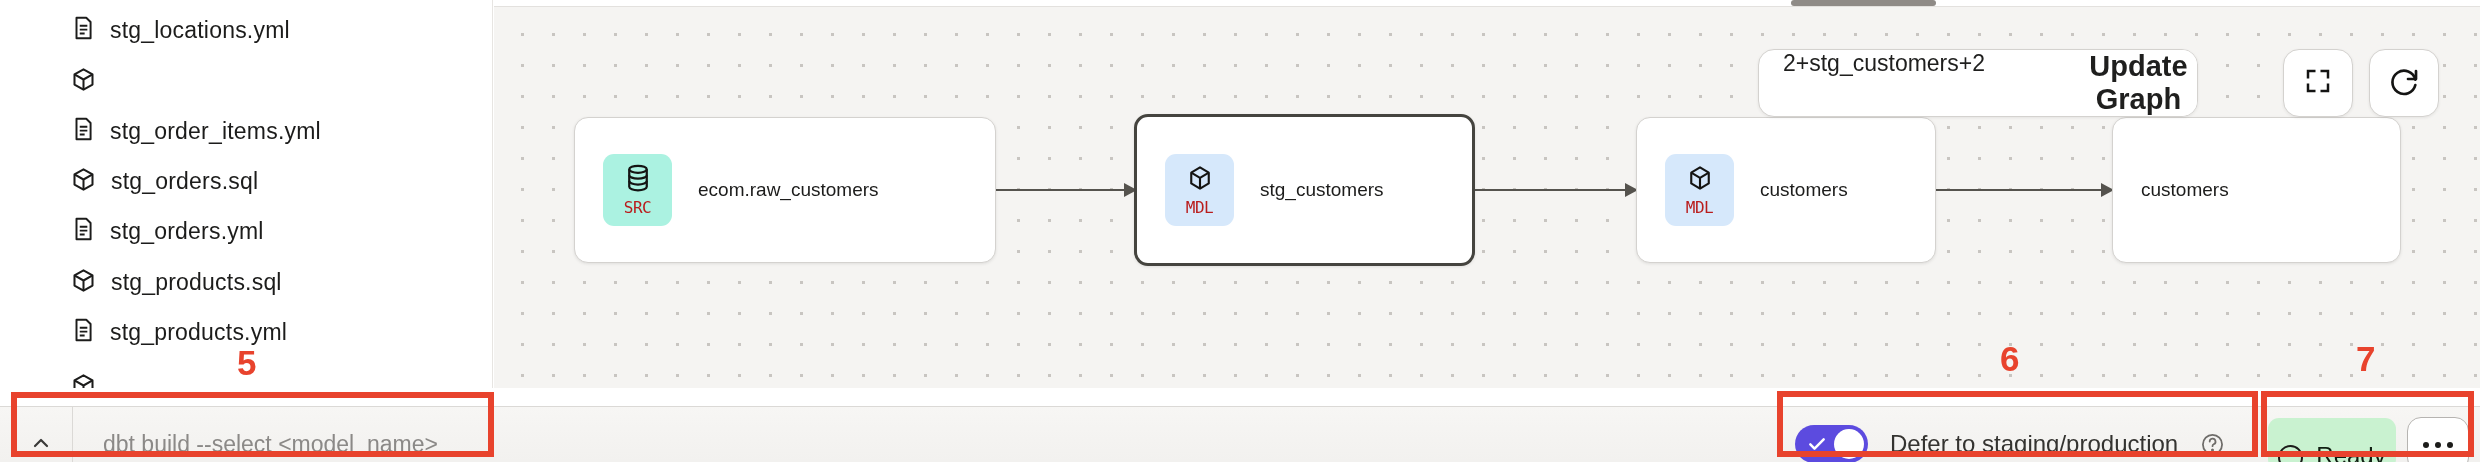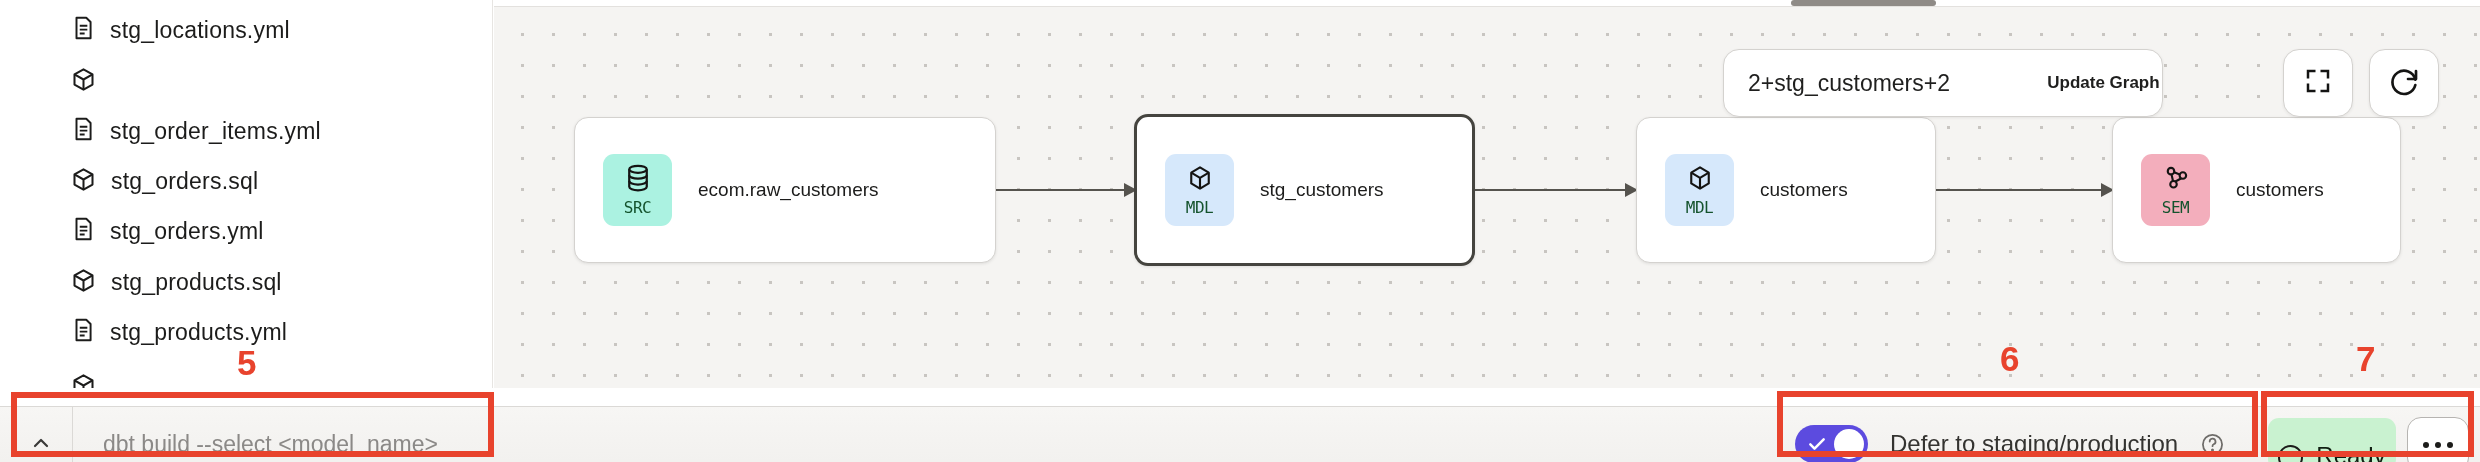--- a/index.html
+++ b/index.html
@@ -42,48 +42,48 @@
     border:1.5px solid #d4d2cf; border-radius:14px;
     box-shadow:0 1px 3px rgba(40,40,35,0.10);
     display:flex; align-items:center; gap:26px; padding-left:28px; cursor:pointer;
   }
   .node.selected { border:3.5px solid #45443f; top:114px; height:152px; }
   .badge {
     width:69px; height:72px; border-radius:11px;
     display:flex; flex-direction:column; align-items:center; justify-content:center; gap:1px;
   }
   .badge .badge-label {
-    font-family:"DejaVu Sans Mono", monospace; font-size:16px; font-weight:500; color:#14532d; letter-spacing:-0.5px;
+    font-family:"DejaVu Sans Mono", monospace; font-size:16px; font-weight:500; color:#b91c1c; letter-spacing:-0.5px;
   }
   .badge-src { background:#abf2e1; }
   .badge-mdl { background:#d6e8fb; }
   .badge-sem { background:#f3aebc; }
   .node-label { font-size:19px; color:#1c1c1b; white-space:nowrap; }
 
   .edge { position:absolute; top:189px; height:2px; background:#55534e; }
   .edge::after {
     content:""; position:absolute; right:-2px; top:-6px;
     border-left:13px solid #55534e; border-top:7px solid transparent; border-bottom:7px solid transparent;
   }
 
   
   .selector-pill {
-    position:absolute; left:1229px; top:49px; width:440px; height:68px;
+    position:absolute; left:1264px; top:49px; width:440px; height:68px;
     background:#ffffff; border:1.5px solid #d4d2cf; border-radius:16px;
-    display:flex; align-items:center; overflow:hidden;
+    display:flex; align-items:flex-start; overflow:hidden;
     box-shadow:0 1px 3px rgba(40,40,35,0.08); z-index:3;
   }
   .selector-input {
     flex:1; border:0; outline:none; background:transparent;
     font-family:"Liberation Sans", sans-serif; font-size:23px; color:#1f1f1e; padding:0 0 0 24px;
   }
   .selector-divider { width:1.5px; background:#d4d2cf; }
   .update-graph-btn {
     width:202px; border:0; background:#ffffff; cursor:pointer;
-    font-family:"Liberation Sans", sans-serif; font-size:17px; font-weight:700; color:#1f1f1e;
+    font-family:"Liberation Sans", sans-serif; font-size:29px; font-weight:700; color:#1f1f1e;
   }
   .icon-btn {
     position:absolute; top:49px; width:70px; height:68px;
     background:#ffffff; border:1.5px solid #d4d2cf; border-radius:16px;
     display:flex; align-items:center; justify-content:center; cursor:pointer;
     box-shadow:0 1px 3px rgba(40,40,35,0.08); z-index:3;
   }
   .btn-fullscreen { left:1789px; }
   .btn-refresh { left:1875px; }
 
@@ -239,29 +239,20 @@
       <span><svg width="30" height="30" viewBox="0 0 24 24" fill="none" stroke="#141413" stroke-width="1.7" stroke-linejoin="round">
             <path d="M12 3.5 19 7.7 19 16.3 12 20.5 5 16.3 5 7.7Z"></path>
             <path d="M5 7.7 12 11.9 19 7.7M12 11.9V20.5"></path>
           </svg></span>
       <span class="badge-label">MDL</span>
     </div>
     <span class="node-label">customers</span>
   </div>
 
   <div class="node" style="left:1618px; width:289px;">
-    <div class="badge badge-sem">
-      <span><svg width="30" height="30" viewBox="0 0 24 24" fill="none" stroke="#141413" stroke-width="1.7">
-            <circle cx="8" cy="6.5" r="2.6"></circle>
-            <circle cx="17.5" cy="10" r="2.6"></circle>
-            <circle cx="10" cy="17" r="2.6"></circle>
-            <path d="M10.5 7.4 15 9.2M16.3 12.2 11.2 15M8.4 9.1 9.6 14.4"></path>
-          </svg></span>
-      <span class="badge-label">SEM</span>
-    </div>
     <span class="node-label">customers</span>
   </div>
 
   <div class="selector-pill">
     <input class="selector-input" type="text" value="2+stg_customers+2" style="">
     <div class="selector-divider"></div>
     <button class="update-graph-btn">Update Graph</button>
   </div>
 
   <div class="icon-btn btn-fullscreen">

